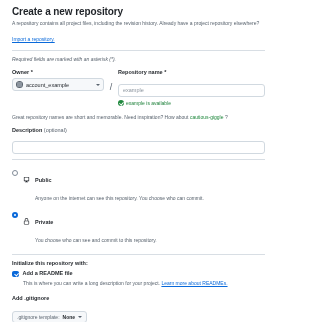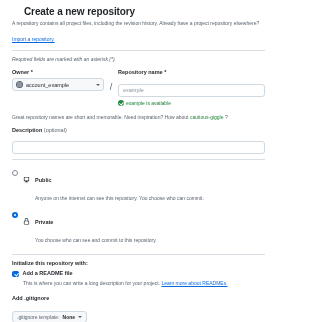--- a/index.html
+++ b/index.html
@@ -21,21 +21,21 @@
     position: relative;
     box-sizing: border-box;
     padding: 6px 12px 0 12px;
   }
 
   
   .title {
     font-size: 10px;
     font-weight: bold;
     letter-spacing: -0.1px;
-    margin: 0 0 3px 12px;
+    margin: 0 0 3px 0;
     color: #1f2328;
   }
   .intro {
     font-size: 5px;
     line-height: 7px;
     color: #59636e;
     margin: 0;
     max-width: 252px;
   }
   .link {

